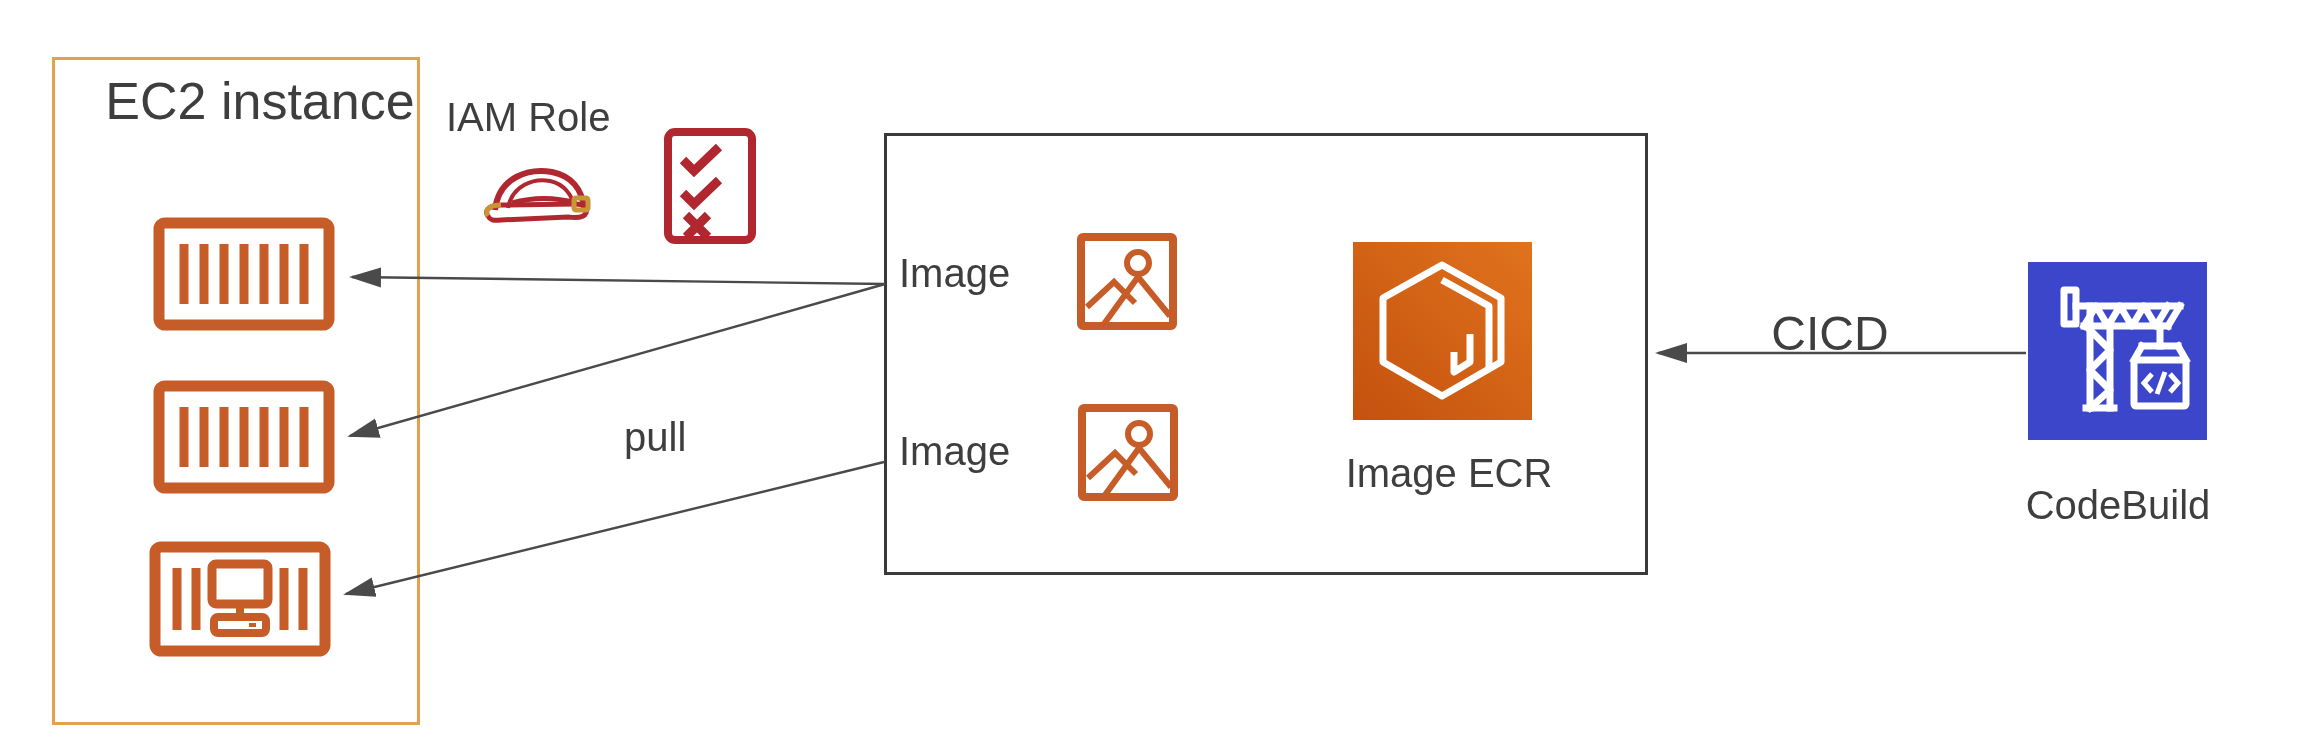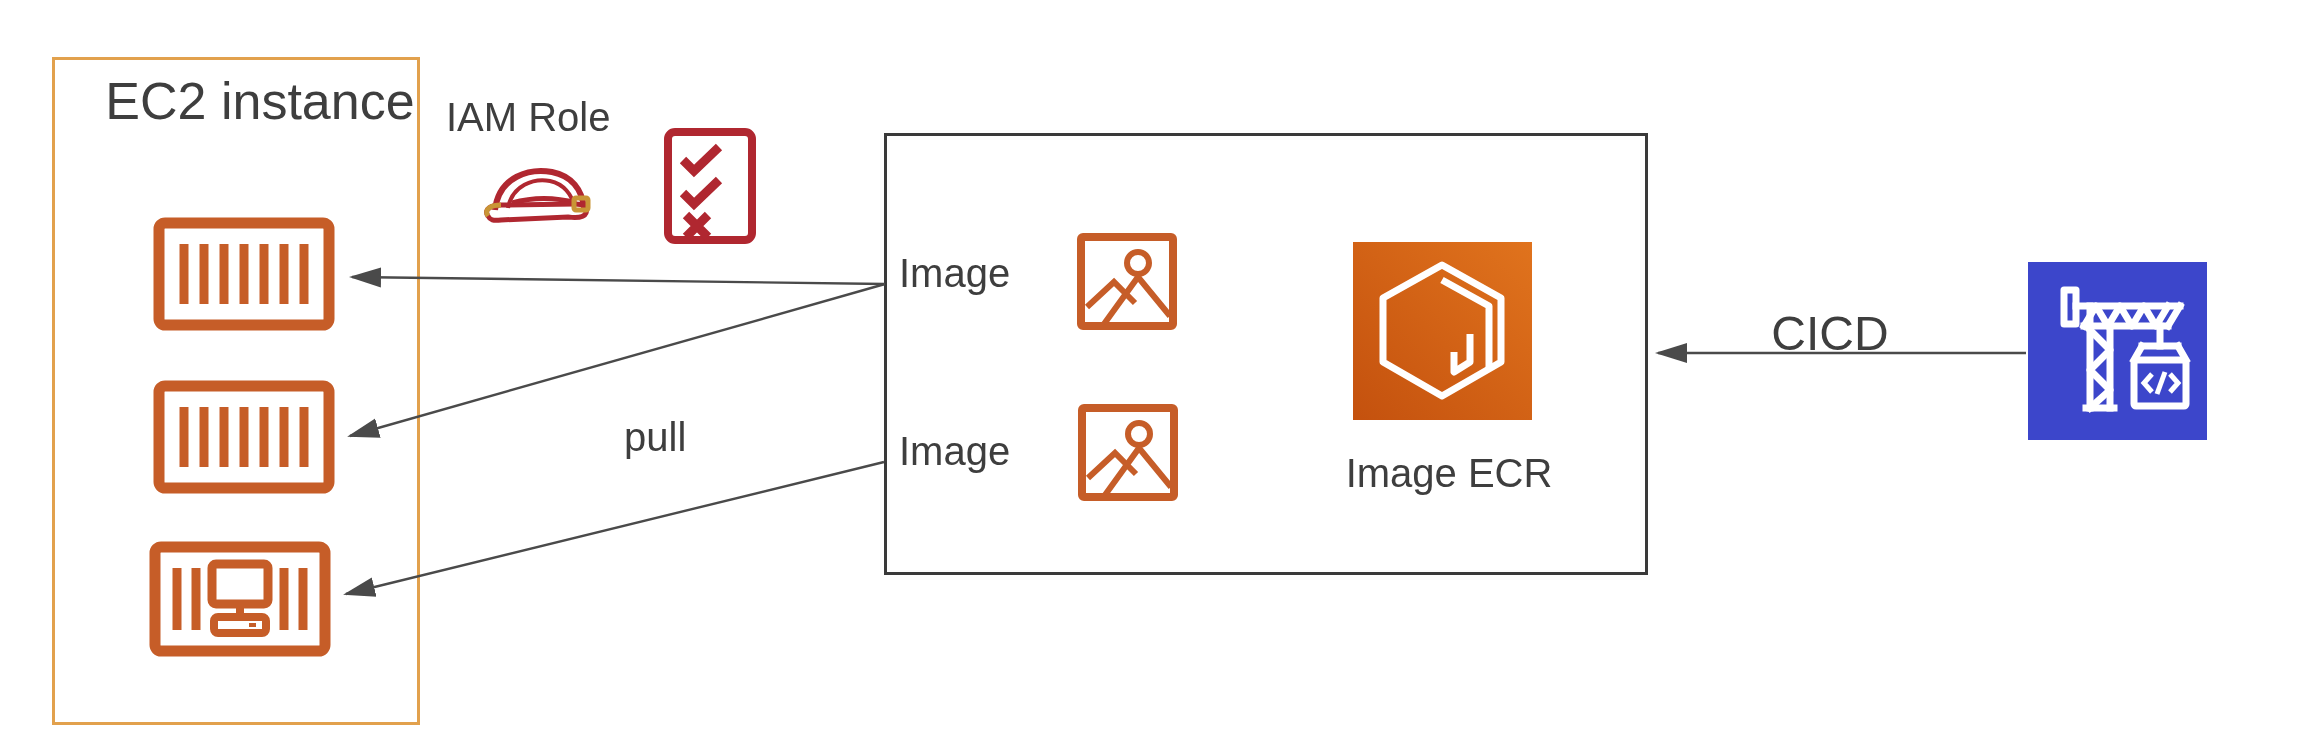--- a/index.html
+++ b/index.html
@@ -138,20 +138,21 @@
       <path d="M114,84 L150,84"></path>
       <path d="M114,84 L106,98 M150,84 L158,98"></path>
       <rect x="106" y="98" width="52" height="46" rx="2"></rect>
     </g>
     <g stroke="#ffffff" stroke-width="5" fill="none" stroke-linejoin="miter">
       <path d="M124,112 L116,121 L124,130"></path>
       <path d="M129,132 L137,110"></path>
       <path d="M142,112 L150,121 L142,130"></path>
     </g>
   </svg>
+  <div class="abs label center" style="left:1998px;top:482px;width:240px;">CodeBuild</div>
 
   <svg id="arrow-layer" width="2304" height="752" viewBox="0 0 2304 752" fill="none" color="#4A4A4A">
     <defs>
       <marker id="arrowhead" viewBox="0 0 32 22" refX="29" refY="11" markerWidth="32" markerHeight="22" markerUnits="userSpaceOnUse" orient="auto">
         <path d="M0,1 L32,11 L0,21 Z" fill="currentColor"></path>
       </marker>
     </defs>
     <g stroke="currentColor" stroke-width="2.4">
       <line x1="885" y1="284" x2="352" y2="277" marker-end="url(#arrowhead)"></line>
       <line x1="885" y1="284" x2="350" y2="436" marker-end="url(#arrowhead)"></line>

